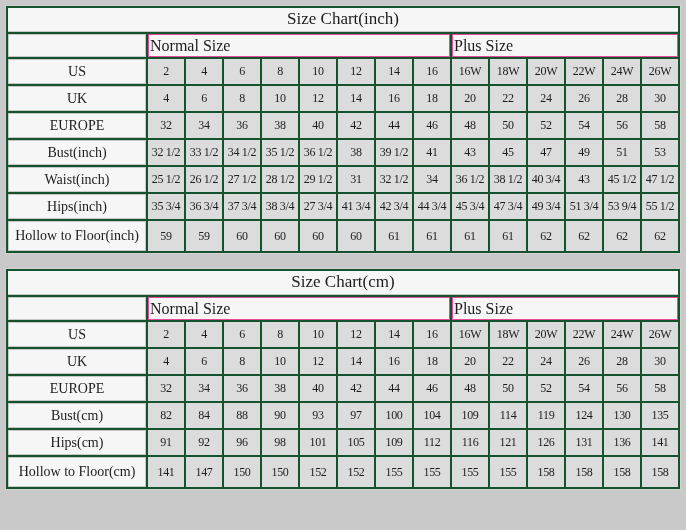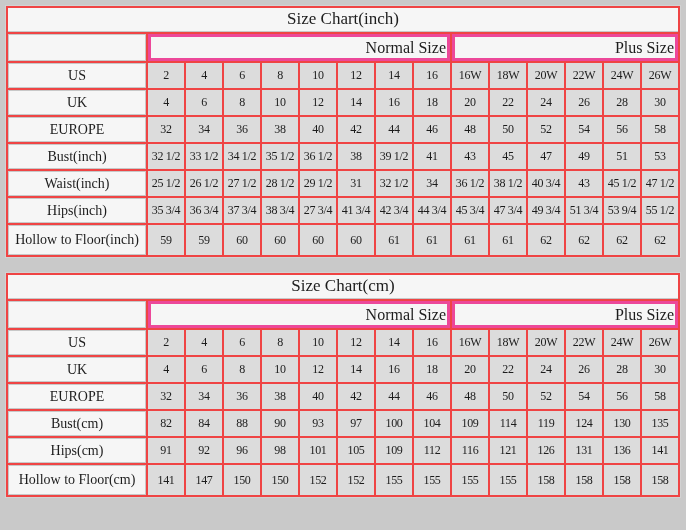--- a/index.html
+++ b/index.html
@@ -11,21 +11,21 @@
     color: #1c1c1c;
     -webkit-font-smoothing: antialiased;
   }
   .page { padding: 5px 5px 0 5px; }
 
   table.size-table {
     width: 676px;
     table-layout: fixed;
     border-collapse: separate;
     border-spacing: 2px;
-    background: #ef4444;
+    background: #14532d;
     border: 1px solid #d2d2d2;
   }
   .table-gap { height: 14px; }
 
   col.label-col { width: 138px; }
 
   td { overflow: hidden; white-space: nowrap; }
 
   .title-cell {
     height: 19px;
@@ -35,25 +35,25 @@
     background: #f6f6f6;
     border-bottom: 1px solid #c8c8c8;
     padding: 1px 0 2px 0;
   }
   .corner-cell {
     background: #f6f6f6;
     border: 1px solid #c8c8c8;
   }
   .group-cell {
     height: 19px;
-    text-align: right;
+    text-align: left;
     vertical-align: middle;
     font-size: 16px;
     background: #f6f6f6;
-    border: 3px solid #ec4899;
+    border: 1px solid #ec4899;
   }
   .label-cell {
     height: 23px;
     text-align: center;
     vertical-align: middle;
     font-size: 14px;
     background: #f6f6f6;
     border: 1px solid #c8c8c8;
     padding: 0 1px;
     margin-top: 22px;

